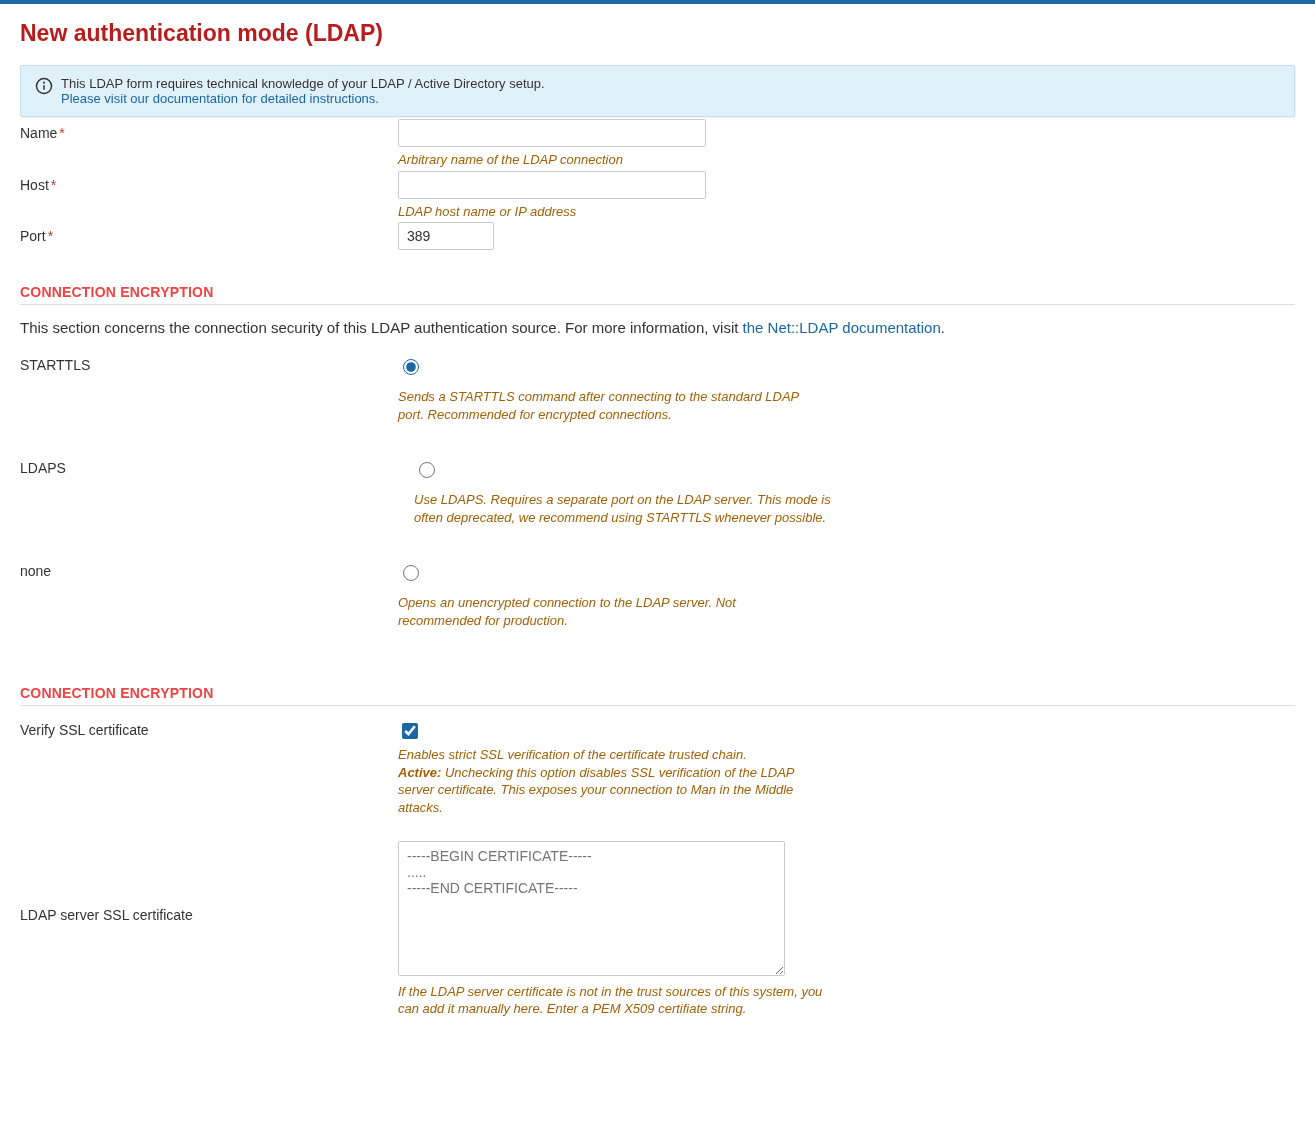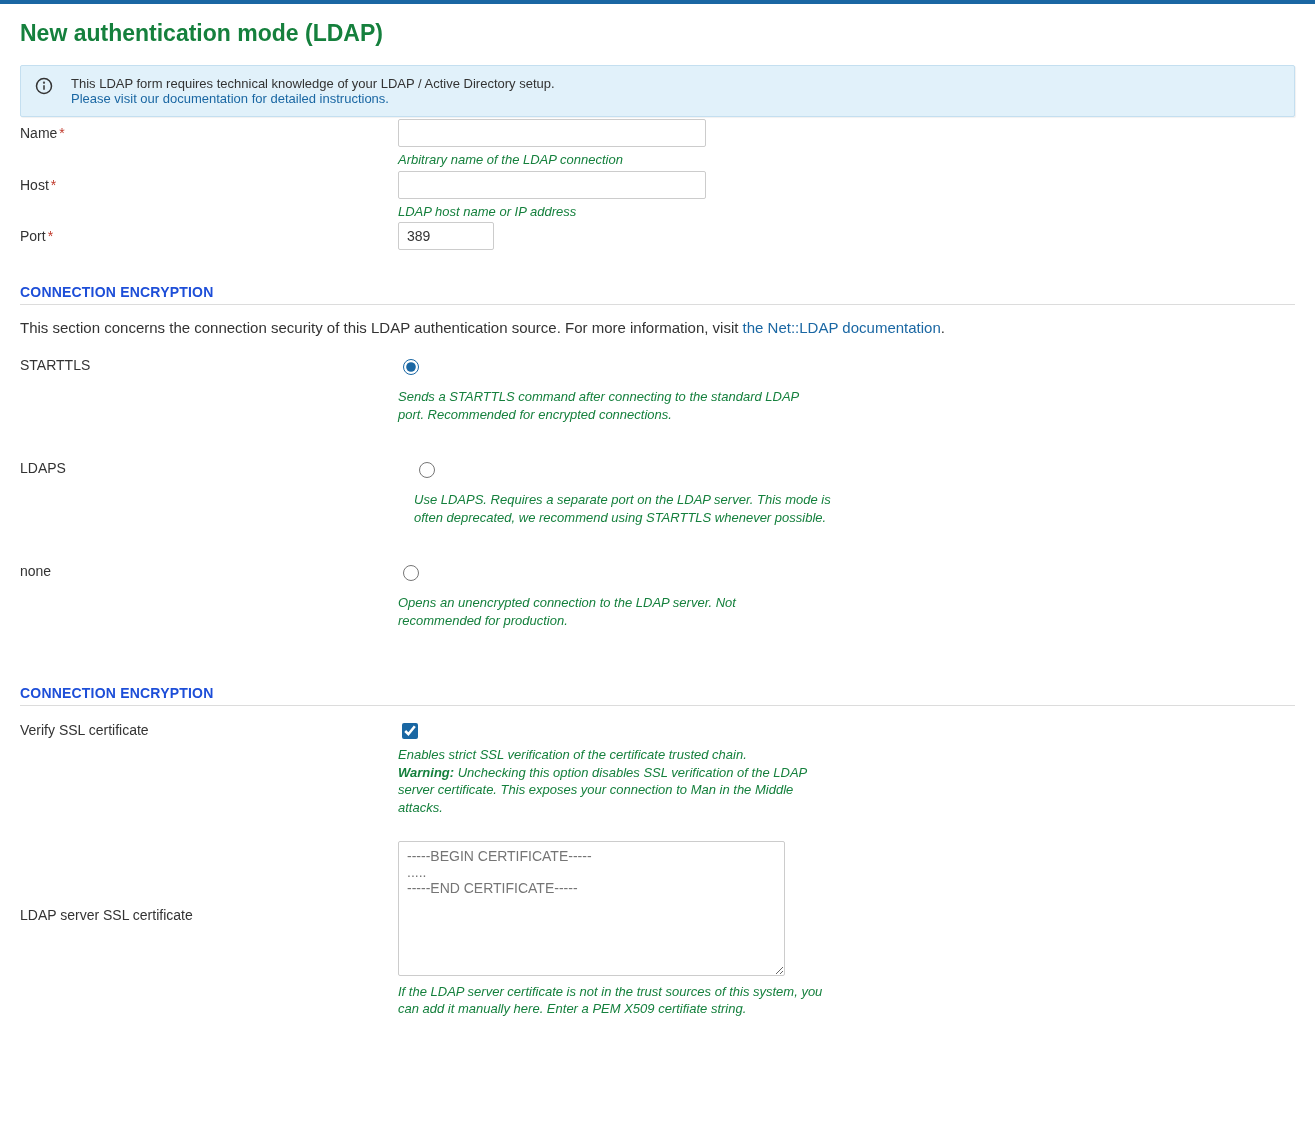--- a/index.html
+++ b/index.html
@@ -14,31 +14,31 @@
   .topbar {
     height: 4px;
     background: #1a67a3;
   }
   .page {
     padding: 12px 20px 40px 20px;
   }
   h2.page-title {
     font-size: 23px;
     font-weight: 700;
-    color: #15803d;
+    color: #b91c1c;
     margin: 4px 0 18px 0;
   }
   .notice {
     background: #e1f1fa;
     border: 1px solid #c4dff0;
     border-radius: 2px;
     padding: 10px 14px;
     display: flex;
     align-items: flex-start;
-    gap: 18px;
+    gap: 8px;
     font-size: 13px;
     color: #333;
     box-shadow: 1px 1px 1px rgba(0,0,0,0.06);
   }
   .notice a {
     color: #1a67a3;
     text-decoration: none;
   }
   .info-icon {
     width: 18px;
@@ -69,31 +69,31 @@
     border-radius: 2px;
     padding: 5px 8px;
     font-size: 14px;
     color: #333;
   }
   input.wide { width: 308px; }
   input.narrow { width: 96px; }
   .help {
     display: block;
     font-style: italic;
-    color: #15803d;
+    color: #a16207;
     font-size: 13px;
     margin-top: 4px;
     max-width: 420px;
     line-height: 1.35;
   }
   .section-header {
     font-size: 14px;
     font-weight: 700;
     letter-spacing: 0.2px;
-    color: #1d4ed8;
+    color: #ef4444;
     text-transform: uppercase;
     border-bottom: 1px solid #dcdcdc;
     padding-bottom: 4px;
     margin-top: 34px;
     margin-bottom: 14px;
   }
   .section-text {
     font-size: 15px;
     color: #333;
     margin: 8px 0 18px 0;
@@ -218,21 +218,21 @@
   <div class="section-header" style="margin-top:56px;">CONNECTION ENCRYPTION</div>
 
   <div class="form-row" style="margin-top:8px;justify-content:flex-end;">
     <div class="label-col" style="padding-top:2px;">
       <span>Verify SSL certificate</span>
     </div>
     <div class="field-col">
       <input type="checkbox" checked="" style="">
       <span class="help" style="max-width:420px;">
         <span>Enables strict SSL verification of the certificate trusted chain.</span><br>
-        <b>Warning:</b><span> Unchecking this option disables SSL verification of the LDAP server certificate. This exposes your connection to Man in the Middle attacks.</span>
+        <b>Active:</b><span> Unchecking this option disables SSL verification of the LDAP server certificate. This exposes your connection to Man in the Middle attacks.</span>
       </span>
     </div>
   </div>
 
   <div class="form-row cert-row">
     <div class="label-col">
       <span>LDAP server SSL certificate</span>
     </div>
     <div class="field-col">
       <textarea placeholder="-----BEGIN CERTIFICATE-----

